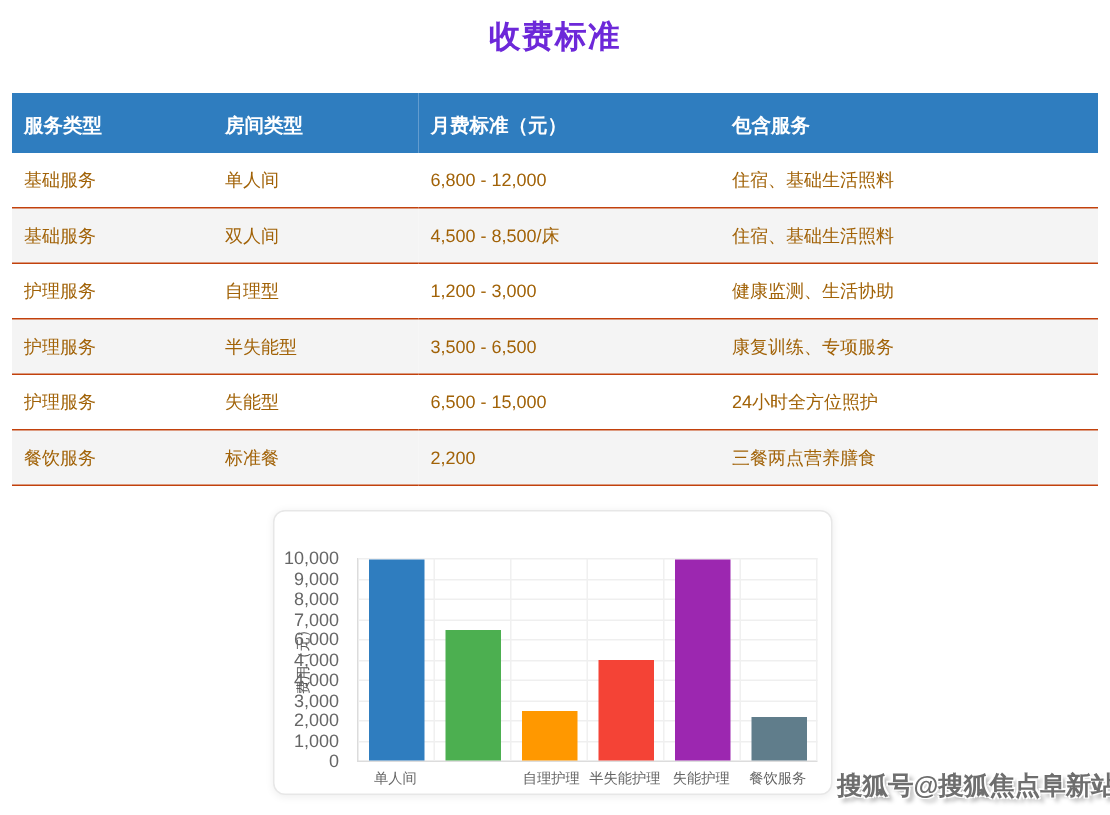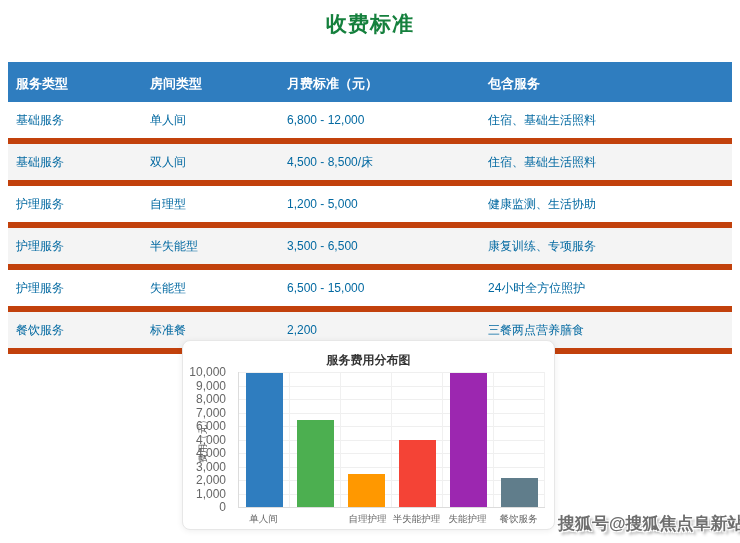--- a/index.html
+++ b/index.html
@@ -19,23 +19,23 @@
   
   .fee-table {
     position:absolute; left:8px; top:62px; width:724px;
     border-collapse:collapse; table-layout:fixed;
   }
   .fee-table th {
     color:#ffffff; font-size:13px; font-weight:bold; text-align:left;
     height:36px; padding:4px 0 0 8px;
   }
   .fee-table td {
-    font-size:12px; color:#0369a1; text-align:left;
+    font-size:12px; color:#a16207; text-align:left;
     height:36px; padding:0 0 0 8px;
-    border-bottom:6px solid #c2410c;
+    border-bottom:1px solid #c2410c;
     background:#ffffff;
   }
   .fee-table tbody tr:nth-child(even) td { background:#f4f4f4; }
 
   
   .chart-card {
     position:absolute; left:182px; top:340px; width:373px; height:190px;
     background:#fff; border:1px solid #e7e7e7; border-radius:8px;
     box-shadow:0 1px 6px rgba(0,0,0,0.07);
     box-sizing:border-box;
@@ -71,21 +71,21 @@
     position:absolute; left:558px; top:512px;
     font-size:17px; font-weight:bold; color:#6e6e6e; white-space:nowrap;
     text-shadow:
       -1px -1px 0 #fff, 1px -1px 0 #fff, -1px 1px 0 #fff, 1px 1px 0 #fff,
       3px 3px 3px rgba(0,0,0,0.35);
   }
 </style>
 </head>
 <body>
 
-<div class="page-title" style="color: #15803d;">收费标准</div>
+<div class="page-title" style="color: #6d28d9;">收费标准</div>
 
 <table class="fee-table">
   <colgroup>
     <col style="width:134px">
       <col style="width:137px">
       <col style="width:201px">
       <col>
   </colgroup>
   <thead>
     <tr style="background: rgb(47, 125, 191);">
@@ -104,21 +104,21 @@
       </tr>
       <tr>
         <td>基础服务</td>
         <td>双人间</td>
         <td>4,500 - 8,500/床</td>
         <td>住宿、基础生活照料</td>
       </tr>
       <tr>
         <td>护理服务</td>
         <td>自理型</td>
-        <td>1,200 - 5,000</td>
+        <td>1,200 - 3,000</td>
         <td>健康监测、生活协助</td>
       </tr>
       <tr>
         <td>护理服务</td>
         <td>半失能型</td>
         <td>3,500 - 6,500</td>
         <td>康复训练、专项服务</td>
       </tr>
       <tr>
         <td>护理服务</td>
@@ -129,21 +129,20 @@
       <tr>
         <td>餐饮服务</td>
         <td>标准餐</td>
         <td>2,200</td>
         <td>三餐两点营养膳食</td>
       </tr>
     </tbody>
 </table>
 
 <div class="chart-card">
-  <div class="chart-title">服务费用分布图</div>
   <div class="y-axis-title">费用（元）</div>
   <div class="yticks">
       <div class="ytick" style="top: 162px;">0</div>
       <div class="ytick" style="top: 148.5px;">1,000</div>
       <div class="ytick" style="top: 135px;">2,000</div>
       <div class="ytick" style="top: 121.5px;">3,000</div>
       <div class="ytick" style="top: 108px;">4,000</div>
       <div class="ytick" style="top: 94.5px;">4,000</div>
       <div class="ytick" style="top: 81px;">6,000</div>
       <div class="ytick" style="top: 67.5px;">7,000</div>

